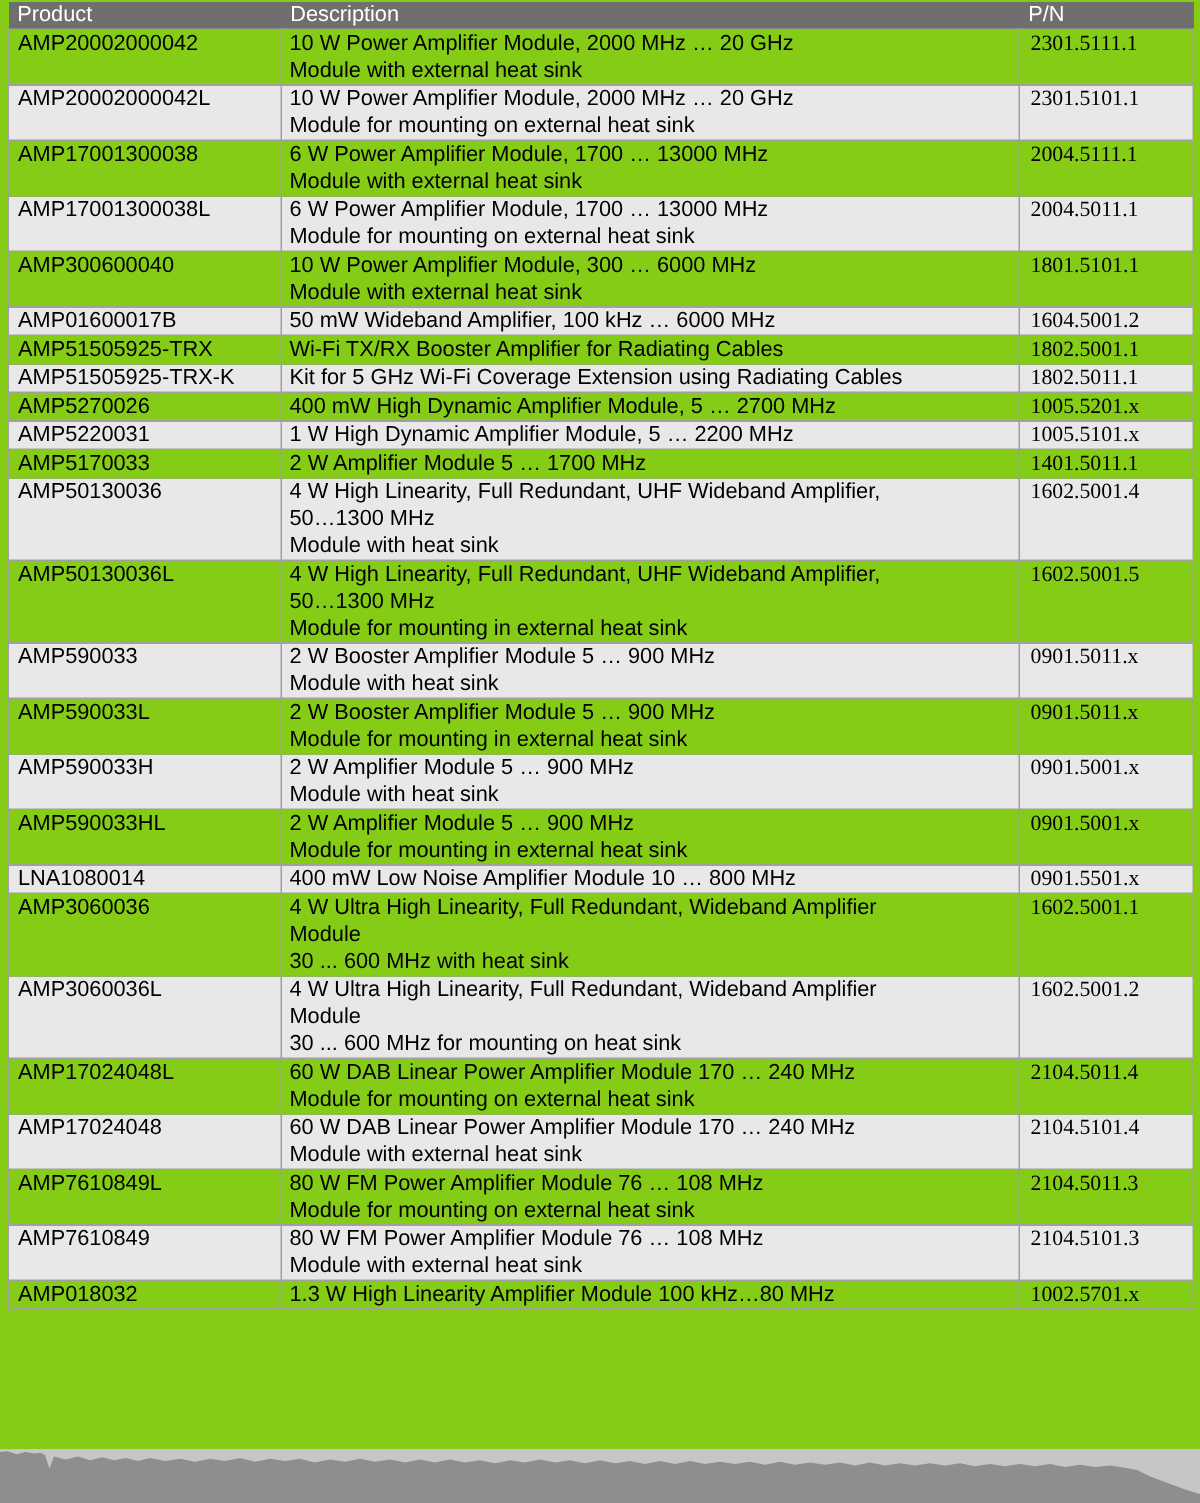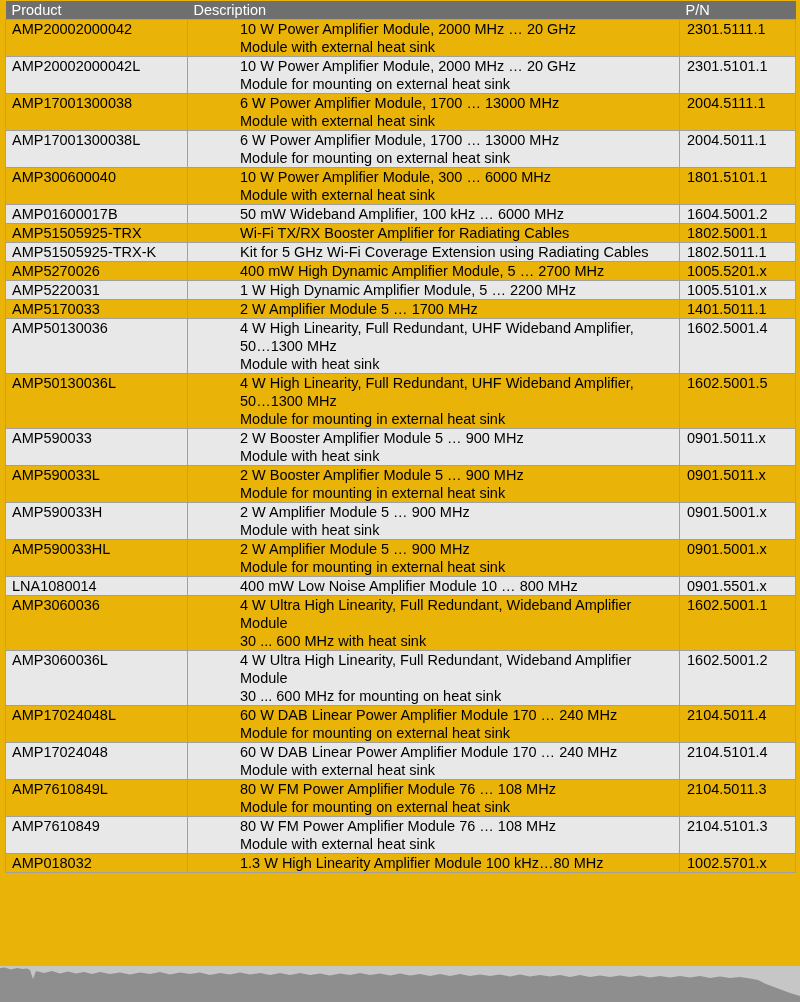--- a/index.html
+++ b/index.html
@@ -3,21 +3,21 @@
 <meta charset="utf-8">
 <style>
   * { box-sizing: border-box; }
   html, body { margin: 0; padding: 0; }
   body { background: #ffffff; }
 
   .page {
     position: relative;
     width: 800px;
     height: 1002px;
-    background: #eab308;
+    background: #84cc16;
     overflow: hidden;
     font-family: "Liberation Sans", sans-serif;
     color: var(--text-color, #000);
   }
 
   table.products {
     position: absolute;
     top: 1px;
     left: 5px;
     width: 790px;
@@ -44,25 +44,25 @@
   }
 
   tbody td {
     border: 1px solid var(--border-color, #a0a0a0);
     vertical-align: top;
     padding: 0 4px;
     overflow: hidden;
   }
   td.product-cell     { padding-left: 6px; white-space: nowrap; }
   td.description-cell { padding-left: 5px; }
-  td.pn-cell          { padding-left: 7px; white-space: nowrap; }
+  td.pn-cell          { padding-left: 7px; white-space: nowrap; font-family: Liberation Serif, serif; }
 
   tbody tr:nth-child(even) td { background: var(--row-alt-bg, #e8e8e8); }
 
-  .desc-line { white-space: nowrap; margin-left: 47px; }
+  .desc-line { white-space: nowrap; }
 
   .torn {
     position: absolute;
     left: 0;
     top: 966px;
     width: 800px;
     height: 36px;
   }
   .torn-light { fill: var(--torn-light, #c6c6c6); }
   .torn-dark  { fill: var(--torn-dark, #8e8e8e); }

